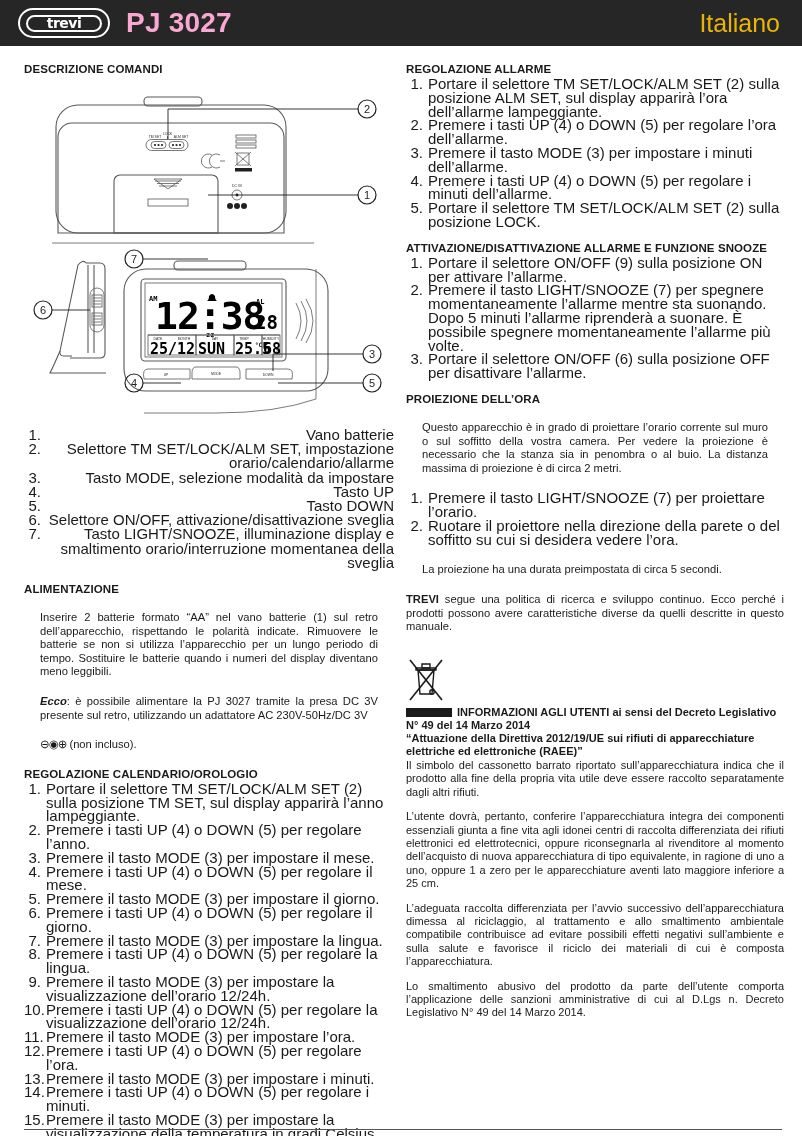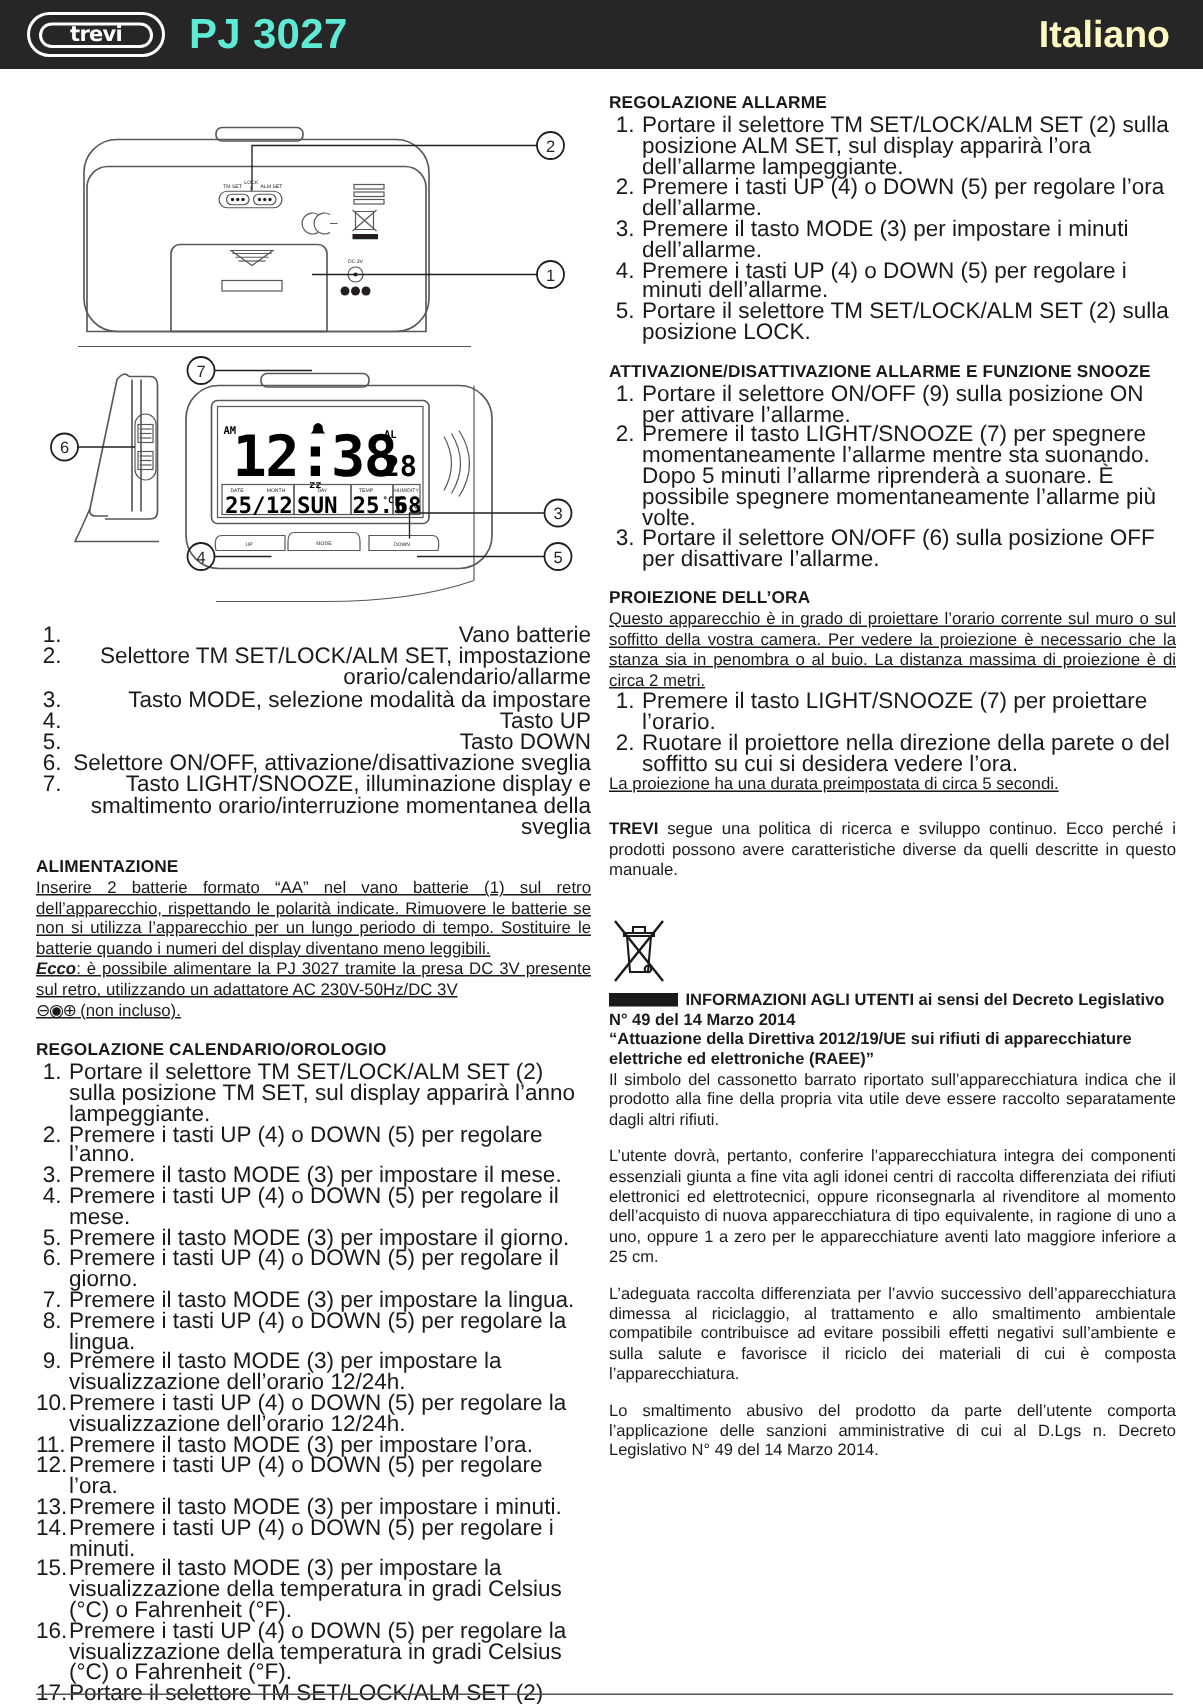--- a/index.html
+++ b/index.html
@@ -32,30 +32,30 @@
     width:76px; height:17px;
     border:2px solid #ffffff;
     border-radius:9px;
     display:flex; align-items:center; justify-content:center;
     color:#ffffff;
     font-size:14px; font-weight:bold; letter-spacing:-0.5px;
     box-sizing:border-box;
     font-family:"DejaVu Sans", sans-serif;
   }
   .model {
-    color:#5eead4;
+    color:#f9a8d4;
     font-size:28px;
     font-weight:bold;
     margin-left:16px;
     letter-spacing:0.2px;
   }
   .lang {
-    color:#fef9c3;
+    color:#eab308;
     font-size:25px;
-    font-weight:bold;
+    font-weight:normal;
     margin-left:auto;
   }
   .header-rule { height:3px; background:#ffffff; }
 
   
   .page {
     display:flex;
     padding:14px 20px 0 24px;
     box-sizing:border-box;
   }
@@ -68,24 +68,23 @@
     font-weight:bold;
     margin:0 0 2px 0;
     letter-spacing:0.1px;
   }
   .sec-block { margin-top:13px; }
   .sec-block:first-child { margin-top:0; }
 
   p.para {
     font-size:11.2px;
     line-height:13.6px;
-    margin:0;
+    margin:16px;
     text-align:justify;
     hyphens:none;
-    text-decoration:underline;
   }
   ol.steps {
     margin:0; padding:0;
     list-style:none;
     counter-reset:st;
   }
   ol.steps > li {
     font-size:15px;
     line-height:13.8px;
     position:relative;
@@ -153,20 +152,21 @@
   <div class="model">PJ 3027</div>
   <div class="lang">Italiano</div>
 </div>
 <div class="header-rule"></div>
 
 <div class="page">
 
   <div class="col-left">
 
     <div class="sec-block">
+      <h2 class="sec">DESCRIZIONE COMANDI</h2>
 
       <div class="figure">
         <svg width="370" height="335" viewBox="0 0 370 335">
           <defs>
             <style>
               .ln{fill:none;stroke:#58585a;stroke-width:1.1}
               .lnt{fill:none;stroke:#58585a;stroke-width:0.8}
               .cal{fill:none;stroke:#231f20;stroke-width:1.2}
               .calt{font-family:"Liberation Sans",sans-serif;font-size:11px;fill:#231f20;text-anchor:middle}
               .lead{fill:none;stroke:#231f20;stroke-width:0.9}

